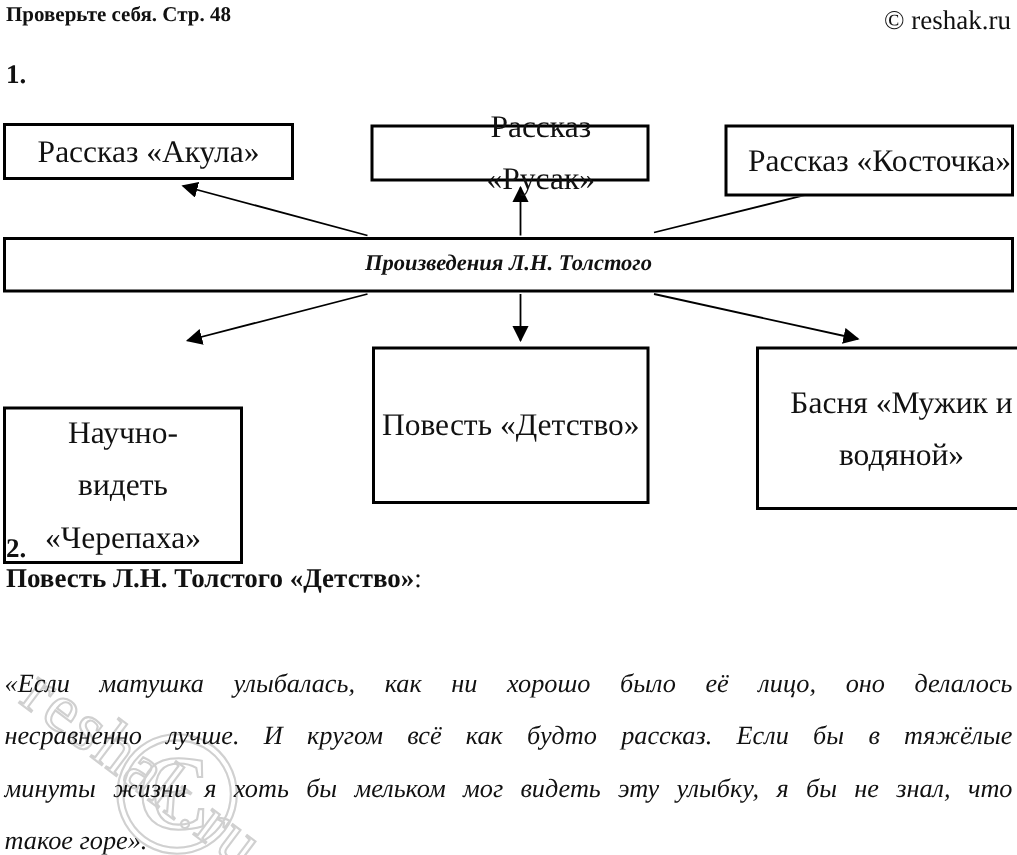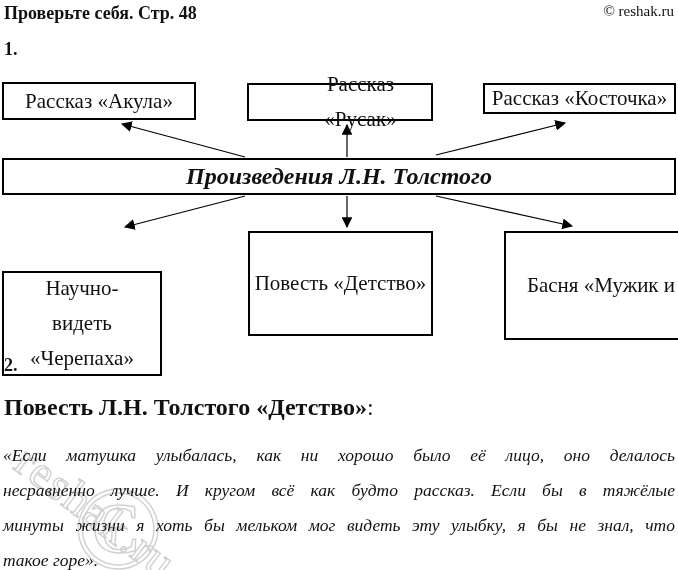--- a/index.html
+++ b/index.html
@@ -6,52 +6,52 @@
   #page{
     position:relative;
     width:678px;height:570px;
     background:#fff;
     font-family:"Liberation Serif","DejaVu Serif",serif;
     color:#111;
     overflow:hidden;
   }
   .abs{position:absolute;}
   
-  .doc-title{left:4px;top:3px;font-size:18px;font-weight:bold;}
-  .copyright{right:4px;top:3px;font-size:15px;font-weight:normal;}
+  .doc-title{left:4px;top:3px;font-size:14px;font-weight:bold;}
+  .copyright{right:4px;top:3px;font-size:18px;font-weight:normal;}
   
   .sec-num{left:4px;font-size:18px;font-weight:bold;}
   #sec1{top:39px;}
   #sec2{top:355px;}
   
   #diagram{left:0;top:79px;width:678px;height:261px;}
   .dbox{
     position:absolute;
     border:2px solid #000;
     background:#fff;
     display:flex;flex-direction:column;
     align-items:center;justify-content:center;
     text-align:center;
     font-size:21px;line-height:35px;
     box-sizing:border-box;
     z-index:2;
   }
   #box-akula{left:2px;top:3px;width:194px;height:38px;}
   #box-rusak{left:247px;top:4px;width:186px;height:38px;padding-left:41px;}
-  #box-kostochka{left:483px;top:4px;width:193px;height:31px;}
+  #box-kostochka{left:483px;top:4px;width:193px;height:48px;align-items:flex-end;}
   #box-center{
     left:2px;top:79px;width:674px;height:37px;
-    font-weight:bold;font-style:italic;font-size:24px;
+    font-weight:bold;font-style:italic;font-size:15px;
   }
   #box-cherepaha{left:2px;top:152px;width:160px;height:105px;margin-top:40px;}
   #box-detstvo{left:248px;top:152px;width:185px;height:105px;}
   #box-basnya{left:504px;top:152px;width:194px;height:109px;}
   #arrows{position:absolute;left:0;top:0;z-index:1;}
   
-  #heading2{left:4px;top:394px;font-size:24px;font-weight:bold;}
+  #heading2{left:4px;top:375px;font-size:18px;font-weight:bold;}
   #heading2 .colon{font-weight:normal;}
   #quote{
     left:3px;top:438px;width:672px;
     font-size:17.5px;font-style:italic;line-height:35px;
   }
   .qline{text-align:justify;text-align-last:justify;}
   .qline.last{text-align:left;text-align-last:left;}
   
   #watermark{left:0;top:428px;z-index:0;pointer-events:none;}
   #quote,#heading2,.sec-num{z-index:3;}
@@ -107,20 +107,21 @@
 
     <div id="box-cherepaha" class="dbox">
       <div>Научно-</div>
       <div>видеть «Черепаха»</div>
     </div>
     <div id="box-detstvo" class="dbox">
       <div>Повесть «Детство»</div>
     </div>
     <div id="box-basnya" class="dbox">
       <div>Басня «Мужик и</div>
+      <div>водяной»</div>
     </div>
   </div>
 
   <div id="sec2" class="abs sec-num">2.</div>
 
   <div id="heading2" class="abs">
     <span>Повесть Л.Н. Толстого «Детство»</span><span class="colon">:</span>
   </div>
 
   <div id="quote" class="abs">

